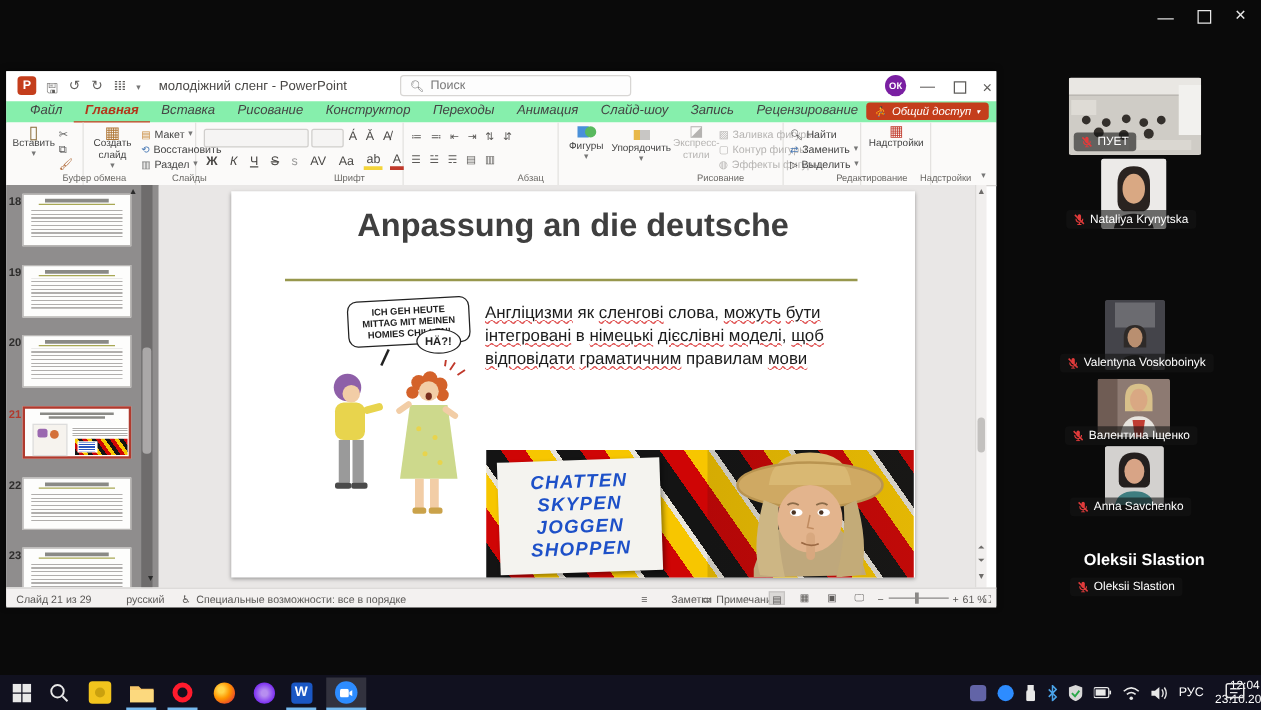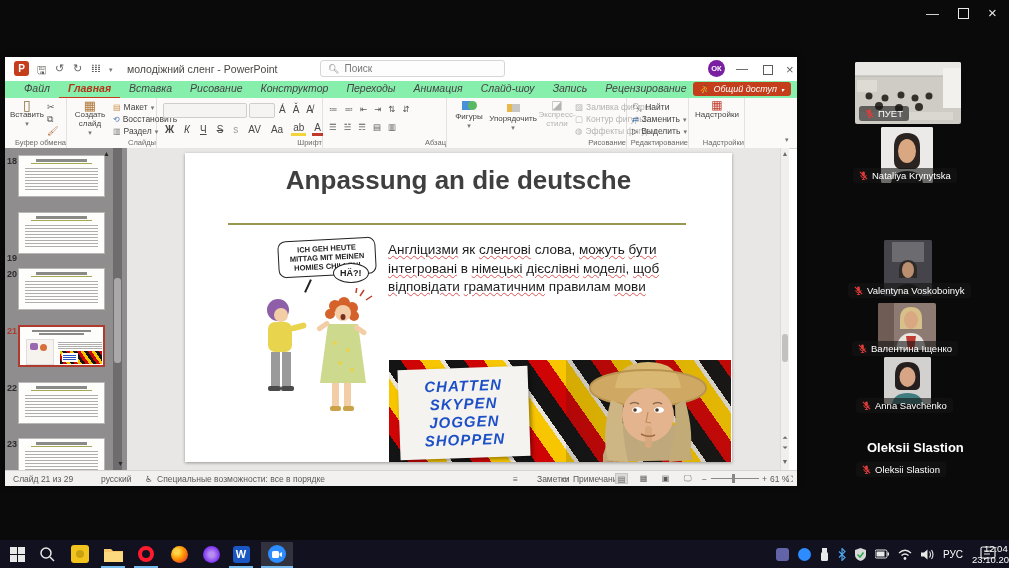--- a/index.html
+++ b/index.html
@@ -27,21 +27,21 @@
   
   .mbar{left:0;top:24px;width:100%;height:17px;background:#86efac;display:flex;align-items:center;font-style:italic;}
   #menu-tabs{display:flex;gap:0;padding-left:10px;}
   .mtab{font-size:10.5px;color:#444;padding:2px 9px 3px 9px;white-space:nowrap;}
   .mtab.active{color:#b3351a;font-weight:bold;border-bottom:2.5px solid #c43e1c;}
   .sharebtn{right:6px;top:1px;height:14px;background:#c43e1c;color:#fff;border-radius:3px;font-size:9px;
             display:flex;align-items:center;gap:4px;padding:0 7px;}
   
   .ribbon{left:0;top:41px;width:100%;height:50px;background:#fbfaf9;border-bottom:1px solid #d6d4d2;}
   .rgroup{position:absolute;top:0;height:50px;border-right:1px solid #e4e2e0;box-sizing:border-box;}
-  .glabel{position:absolute;bottom:1px;width:100%;text-align:right;font-size:7.5px;color:#6b6966;}
+  .glabel{position:absolute;bottom:1px;width:100%;text-align:center;font-size:7.5px;color:#6b6966;padding-left:40px;}
   .bigbtn{display:flex;flex-direction:column;align-items:center;font-size:8px;color:#444;line-height:9px;text-align:center;}
   .smallrow{display:flex;align-items:center;gap:3px;font-size:8.5px;color:#444;white-space:nowrap;line-height:11px;}
   .dis{color:#b5b3b1;}
   .combo{background:#f5f4f3;border:1px solid #d0cecc;border-radius:2px;height:13px;}
   .fbtn{font-size:10px;color:#4a4846;padding:0 2px;}
   .carat{font-size:7px;color:#777;}
   
   .pane{left:0;top:91px;width:122px;height:322px;background:#8f8d8d;text-decoration:underline;}
   .thumb{position:absolute;left:13px;width:87px;height:42px;background:#fdfdfc;border:1px solid #b9b7b5;
          box-sizing:border-box;overflow:hidden;}
@@ -289,21 +289,21 @@
       <div class="abs carat" style="left:780px;top:38px;">▾</div>
     </div>
 
     <div class="abs pane">
       <div class="tnum" style="top:8px;">18</div>
       <div class="thumb" style="top:7px;">
         <div class="fake-title"></div>
           <div class="fake-rule"></div>
           <div class="fake-text"></div>
       </div>
-      <div class="tnum" style="top:65px;margin-top:40px;">19</div>
+      <div class="tnum" style="top:65px;">19</div>
       <div class="thumb" style="top:64px;">
         <div class="fake-title"></div>
           <div class="fake-rule"></div>
           <div class="fake-text"></div>
       </div>
       <div class="tnum" style="top:121px;">20</div>
       <div class="thumb" style="top:120px;">
         <div class="fake-title"></div>
           <div class="fake-rule"></div>
           <div class="fake-text"></div>

